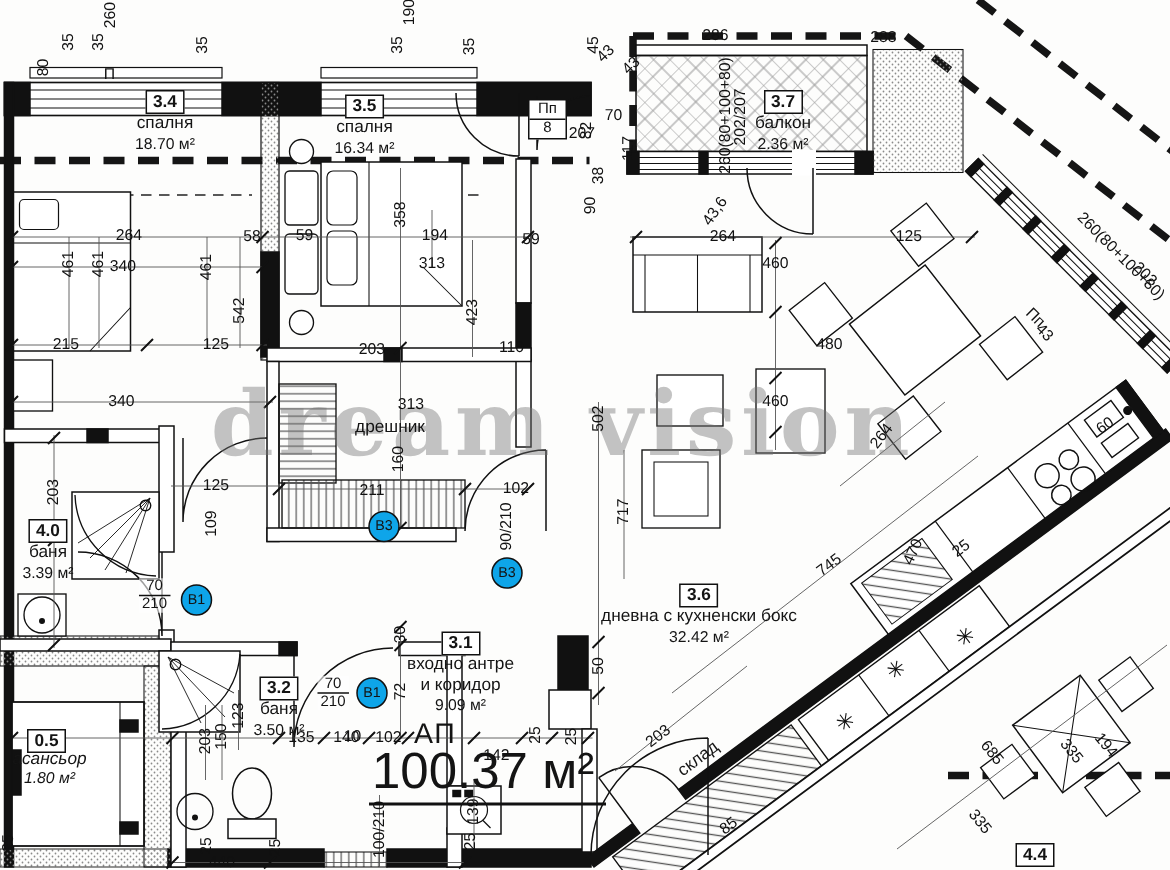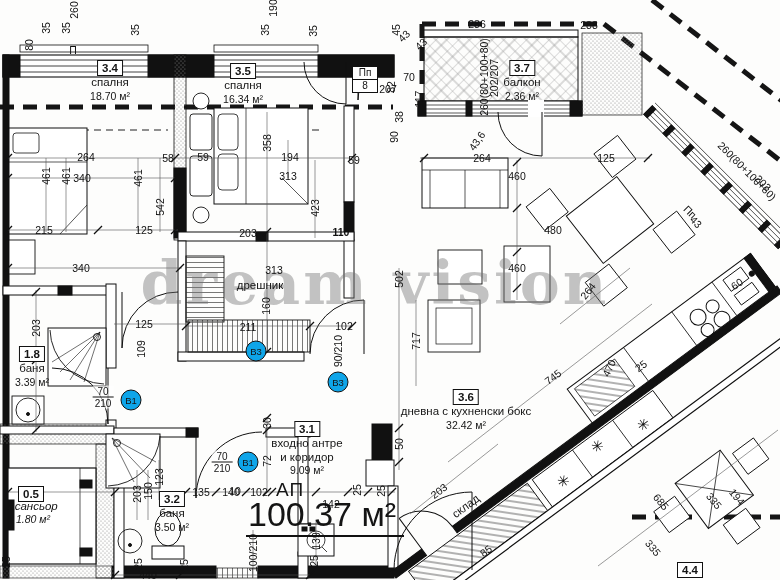--- a/index.html
+++ b/index.html
@@ -298,27 +298,27 @@
       </div>
 
       <div class="room-label" style="left: 522px; top: 58px;">
         <span class="rid">3.7</span>
         <div class="rname">балкон</div>
         
         <div class="rarea">2.36 м²</div>
       </div>
 
       <div class="room-label" style="left: 32px; top: 344px;">
-        <span class="rid">1.8</span>
+        <span class="rid">4.0</span>
         <div class="rname">баня</div>
         
         <div class="rarea">3.39 м²</div>
       </div>
 
-      <div class="room-label" style="left: 172px; top: 449px; margin-top: 40px;">
+      <div class="room-label" style="left: 186px; top: 449px;">
         <span class="rid">3.2</span>
         <div class="rname">баня</div>
         
         <div class="rarea">3.50 м²</div>
       </div>
 
       <div class="room-label" style="left: 307px; top: 419px;">
         <span class="rid">3.1</span>
         <div class="rname">входно антре</div>
         <div class="rname">и коридор</div>
@@ -445,21 +445,21 @@
       <span class="dim" style="left: 290px; top: 157px;">194</span>
 
       <span class="dim" style="left: 288px; top: 176px;">313</span>
 
       <span class="dim" style="left: 354px; top: 160px;">59</span>
 
       <span class="dim" style="left: 315px; top: 208px; --r: -90deg;">423</span>
 
       <span class="dim" style="left: 248px; top: 233px;">203</span>
 
-      <span class="dim" style="left: 341px; top: 232px; font-weight: bold;">110</span>
+      <span class="dim" style="left: 341px; top: 232px;">110</span>
 
       <span class="dim" style="left: 274px; top: 270px;">313</span>
 
       <span class="dim" style="left: 266px; top: 306px; --r: -90deg;">160</span>
 
       <span class="dim" style="left: 248px; top: 327px;">211</span>
 
       <span class="dim" style="left: 344px; top: 326px;">102</span>
 
       <span class="dim" style="left: 338px; top: 351px; --r: -90deg;">90/210</span>

